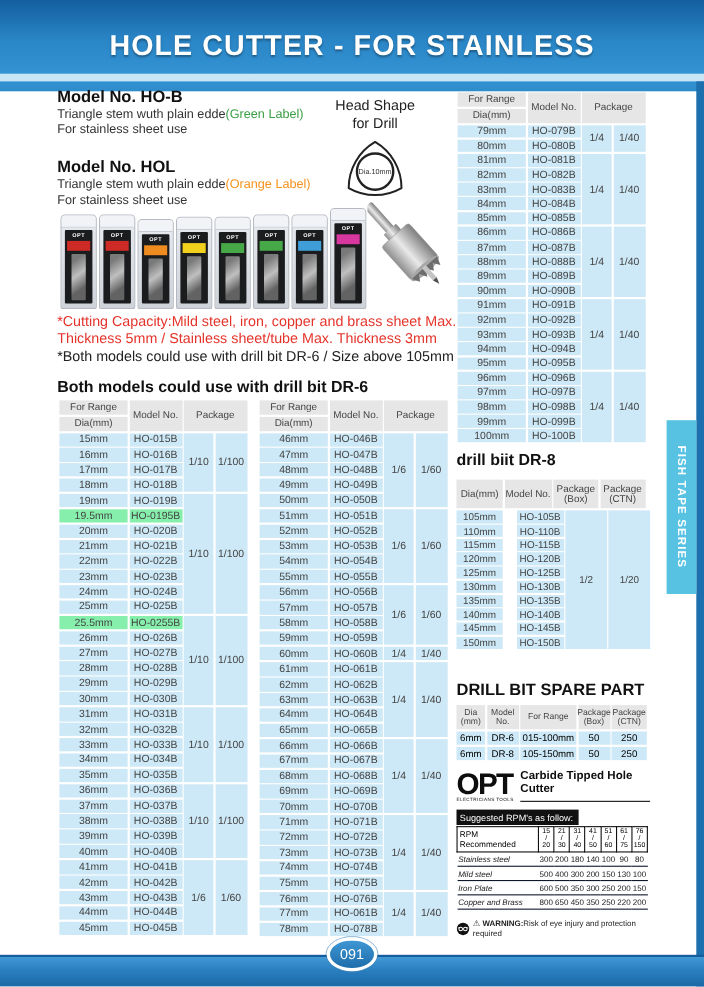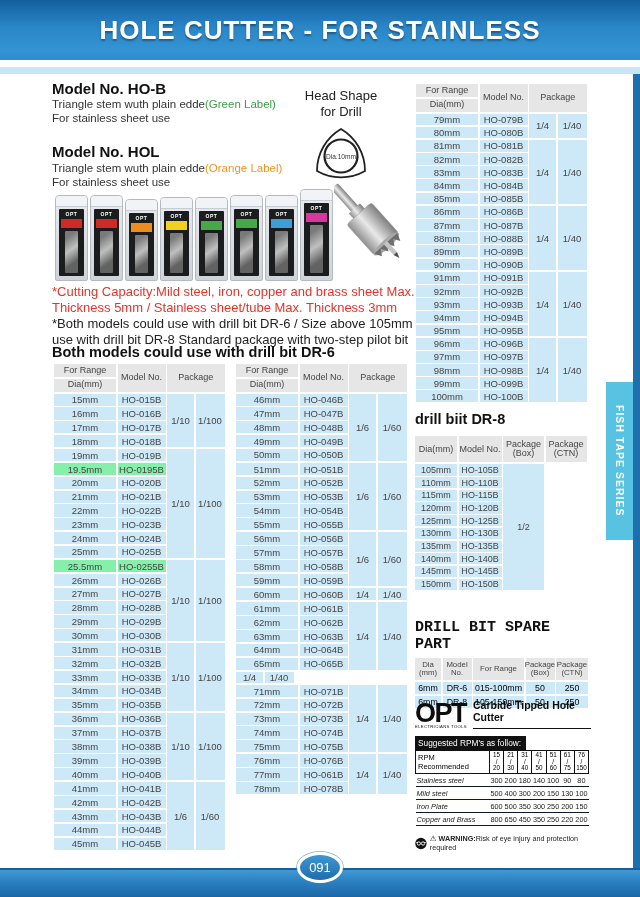--- a/index.html
+++ b/index.html
@@ -1,21 +1,21 @@
 <!DOCTYPE html>
 <html><head>
 <meta charset="utf-8">
 <style>
   * { margin:0; padding:0; box-sizing:border-box; }
   html,body { width:640px; background:#fff; }
   body { font-family:"Liberation Sans", sans-serif; }
   .page { position:relative; width:640px; height:897px; background:#fff; overflow:hidden; }
 
   
-  .header-bar { position:absolute; left:0; top:0; width:640px; height:60px;
+  .header-bar { position:absolute; left:0; top:0; width:640px; height:83px;
     background:linear-gradient(180deg,#135f9e 0%,#2a86c7 45%,#3494d4 85%,#2f8ccb 100%);
     display:flex; align-items:center; justify-content:center; }
   .header-title { color:#fff; font-size:26px; font-weight:bold; letter-spacing:1px;
     text-shadow:0 2px 2px rgba(0,0,0,.35); }
   .header-strip { position:absolute; left:0; top:67px; width:640px; height:7px; background:#c8e6f6; }
 
   
   .right-strip { position:absolute; right:0; top:74px; bottom:0; width:7px; background:#1d6fae; }
   .side-tab { position:absolute; right:7px; top:382px; width:27px; height:158px; background:#57c2e2;
     display:flex; align-items:center; justify-content:center; }
@@ -79,27 +79,27 @@
   .compact { --rh:11.6px; }
 
   
   .dr8-block { position:absolute; left:415px; top:411px; width:176px; }
   .dr8-heading { font-size:14.5px; font-weight:bold; color:#111; line-height:1.2; }
   .dr8-table { margin-top:8px; font-size:9px; color:#444; }
   .dr8-head { display:flex; gap:1.5px; }
   .dr8-head .hcell { height:26px; }
   .w-d{width:42px} .w-m{width:43px} .w-b{width:41px} .w-c{width:41px}
   .dr8-body { margin-top:2px; }
-  .dr8-body .c-dia { width:42px; } .dr8-body .c-model { width:43px; }
+  .dr8-body .c-dia { width:42px; } .dr8-body .c-model { width:43px;margin-left:11px; }
   .dr8-body .cell { height:11.2px; }
   .dr8-body .c-p1 { width:41px; height:auto; } .dr8-body .c-p2 { width:41px; height:auto; }
 
   
   .spare-block { position:absolute; left:415px; top:619px; width:176px; }
-  .spare-heading { font-size:15px; font-weight:bold; color:#111;font-family:Liberation Mono, monospace; }
+  .spare-heading { font-size:15px; font-weight:bold; color:#111; }
   .spare-table { margin-top:5px; }
   .spare-head { display:flex; gap:1.5px; }
   .spare-head .hcell { height:22px; font-size:7.8px; }
   .spare-rows { margin-top:2px; display:flex; flex-direction:column; gap:1.5px; }
   .spare-row { display:flex; gap:1.5px; }
   .spare-row .cell { height:12px; font-size:8.8px; }
   .sw0{width:26px}.sw1{width:29px}.sw2{width:51px}.sw3{width:29px}.sw4{width:32px}
 
   
   .opt-block { position:absolute; left:415px; top:699px; width:176px; }
@@ -242,21 +242,20 @@
       <path d="M38.5,81 l2.3,6 l2.2,-6 Z" fill="#4d4d4d"></path>
     </g>
   </svg>
 
   <div class="note-red">
     <div>*Cutting Capacity:Mild steel, iron, copper and brass sheet Max.</div>
     <div>Thickness 5mm / Stainless sheet/tube Max. Thickness 3mm</div>
   </div>
   <div class="note-black">
     <div>*Both models could use with drill bit DR-6 / Size above 105mm</div>
-    <div>use with drill bit DR-8 Standard package with two-step pilot bit</div>
   </div>
 
   <div class="dr6-heading">Both models could use with drill bit DR-6</div>
 
   <div class="ptable" id="tbl-left">
     <div class="pt-head">
       <div class="pt-head-col1">
         <div class="hcell">For Range</div>
         <div class="hcell">Dia(mm)</div>
       </div>
@@ -549,20 +548,42 @@
             </div>
             <div class="pt-row">
               <div class="cell c-dia">65mm</div>
               <div class="cell c-model">HO-065B</div>
             </div>
           </div>
           <div class="cell c-p1">1/4</div>
           <div class="cell c-p2">1/40</div>
         </div>
         <div class="pt-group">
+          <div class="pt-rows">
+            <div class="pt-row">
+              <div class="cell c-dia">66mm</div>
+              <div class="cell c-model">HO-066B</div>
+            </div>
+            <div class="pt-row">
+              <div class="cell c-dia">67mm</div>
+              <div class="cell c-model">HO-067B</div>
+            </div>
+            <div class="pt-row">
+              <div class="cell c-dia">68mm</div>
+              <div class="cell c-model">HO-068B</div>
+            </div>
+            <div class="pt-row">
+              <div class="cell c-dia">69mm</div>
+              <div class="cell c-model">HO-069B</div>
+            </div>
+            <div class="pt-row">
+              <div class="cell c-dia">70mm</div>
+              <div class="cell c-model">HO-070B</div>
+            </div>
+          </div>
           <div class="cell c-p1">1/4</div>
           <div class="cell c-p2">1/40</div>
         </div>
         <div class="pt-group">
           <div class="pt-rows">
             <div class="pt-row">
               <div class="cell c-dia">71mm</div>
               <div class="cell c-model">HO-071B</div>
             </div>
             <div class="pt-row">
@@ -796,20 +817,21 @@
               <div class="pt-row">
                 <div class="cell c-dia">145mm</div>
                 <div class="cell c-model">HO-145B</div>
               </div>
               <div class="pt-row">
                 <div class="cell c-dia">150mm</div>
                 <div class="cell c-model">HO-150B</div>
               </div>
             </div>
             <div class="cell c-p1">1/2</div>
+            <div class="cell c-p2">1/20</div>
           </div>
         </div>
     </div>
   </div>
 
   <div class="spare-block">
     <div class="spare-heading">DRILL BIT SPARE PART</div>
     <div class="spare-table">
       <div class="spare-head" id="spare-head">
           <div class="hcell sw0">

